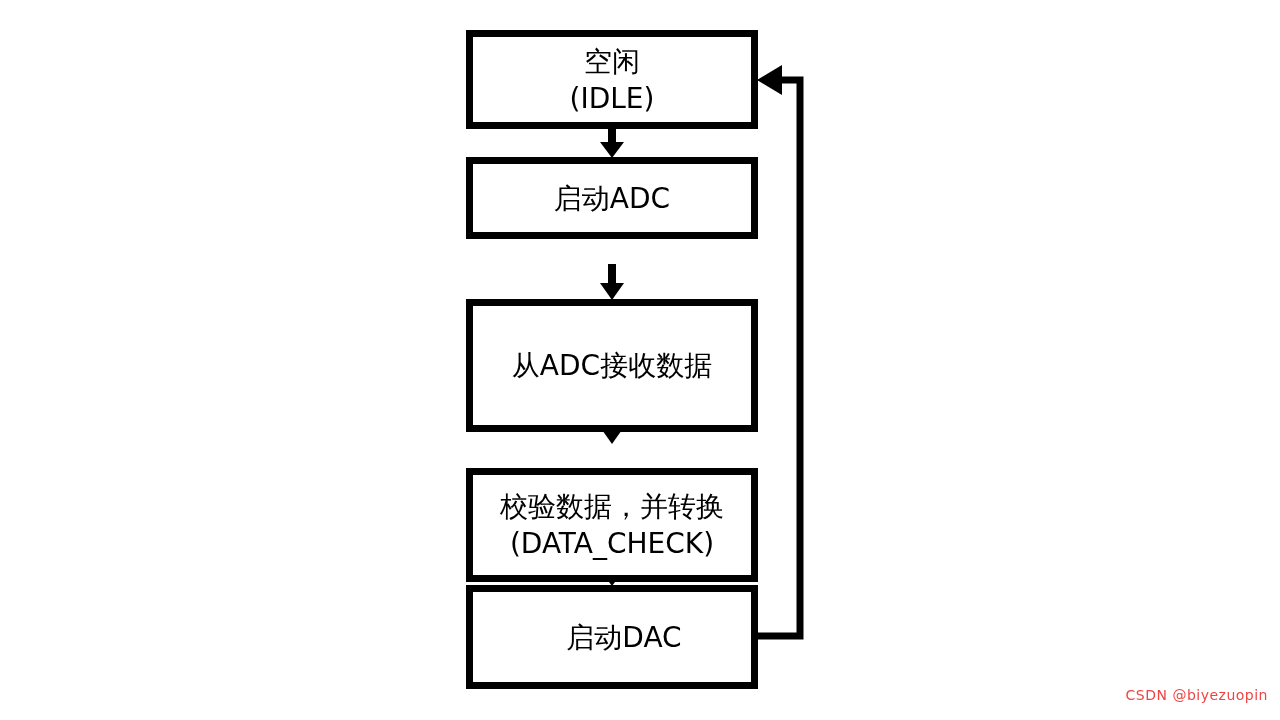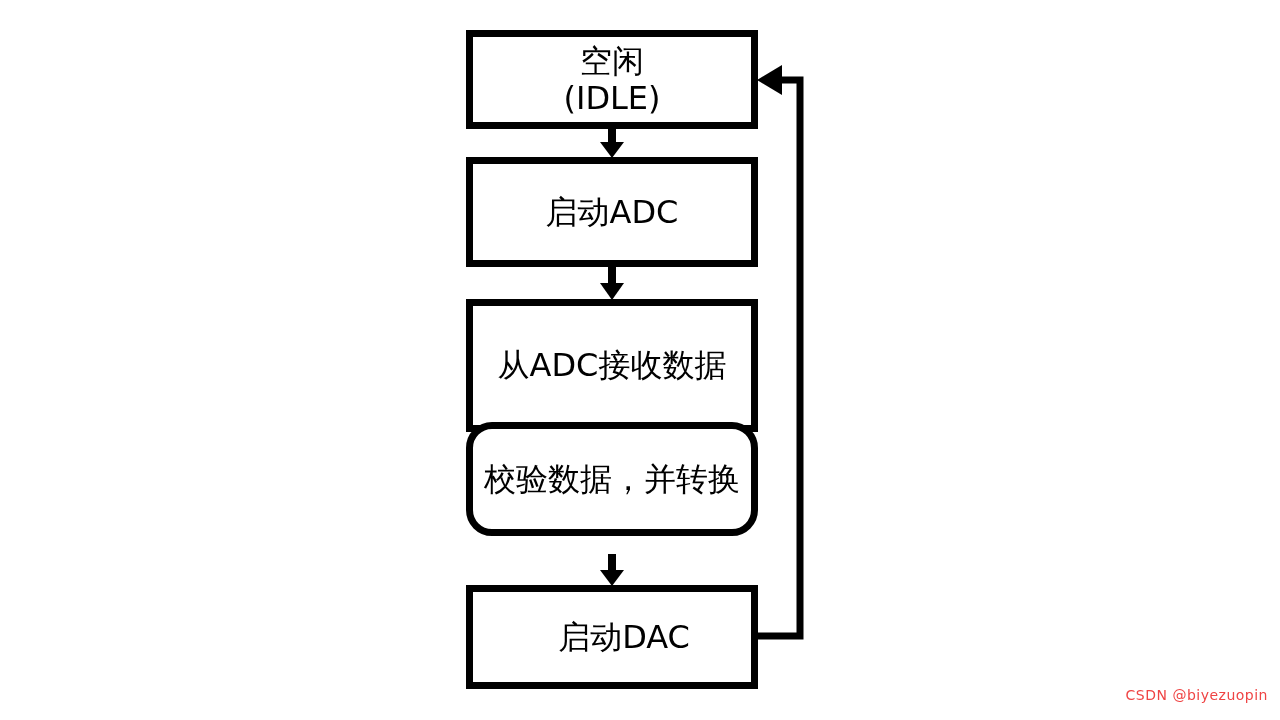--- a/index.html
+++ b/index.html
@@ -27,28 +27,28 @@
     width: 292px;
     box-sizing: border-box;
     border: 7px solid #000000;
     background: #ffffff;
     display: flex;
     flex-direction: column;
     align-items: center;
     justify-content: center;
     text-align: center;
     color: #000000;
-    font-size: 32px;
+    font-size: 28px;
     line-height: 37px;
     z-index: 2;
   }
   .box-1 { top: 30px;  height: 99px;  }
-  .box-2 { top: 157px; height: 110px; }
+  .box-2 { top: 157px; height: 82px; }
   .box-3 { top: 299px; height: 133px; }
-  .box-4 { top: 422px; height: 114px; border-radius: 26px; }
+  .box-4 { top: 468px; height: 114px; }
   .box-5 { top: 585px; height: 104px; padding-left: 24px; }
   svg.connectors {
     position: absolute;
     left: 0;
     top: 0;
     z-index: 1;
   }
   .watermark {
     position: absolute;
     top: 687px;
@@ -100,20 +100,21 @@
   <div class="flow-box box-2">
     <span>启动ADC</span>
   </div>
 
   <div class="flow-box box-3">
     <span>从ADC接收数据</span>
   </div>
 
   <div class="flow-box box-4">
     <span>校验数据，并转换</span>
+    <span>(DATA_CHECK)</span>
   </div>
 
   <div class="flow-box box-5">
     <span>启动DAC</span>
   </div>
 
   <div class="watermark">CSDN @biyezuopin</div>
 
 </div>
 

